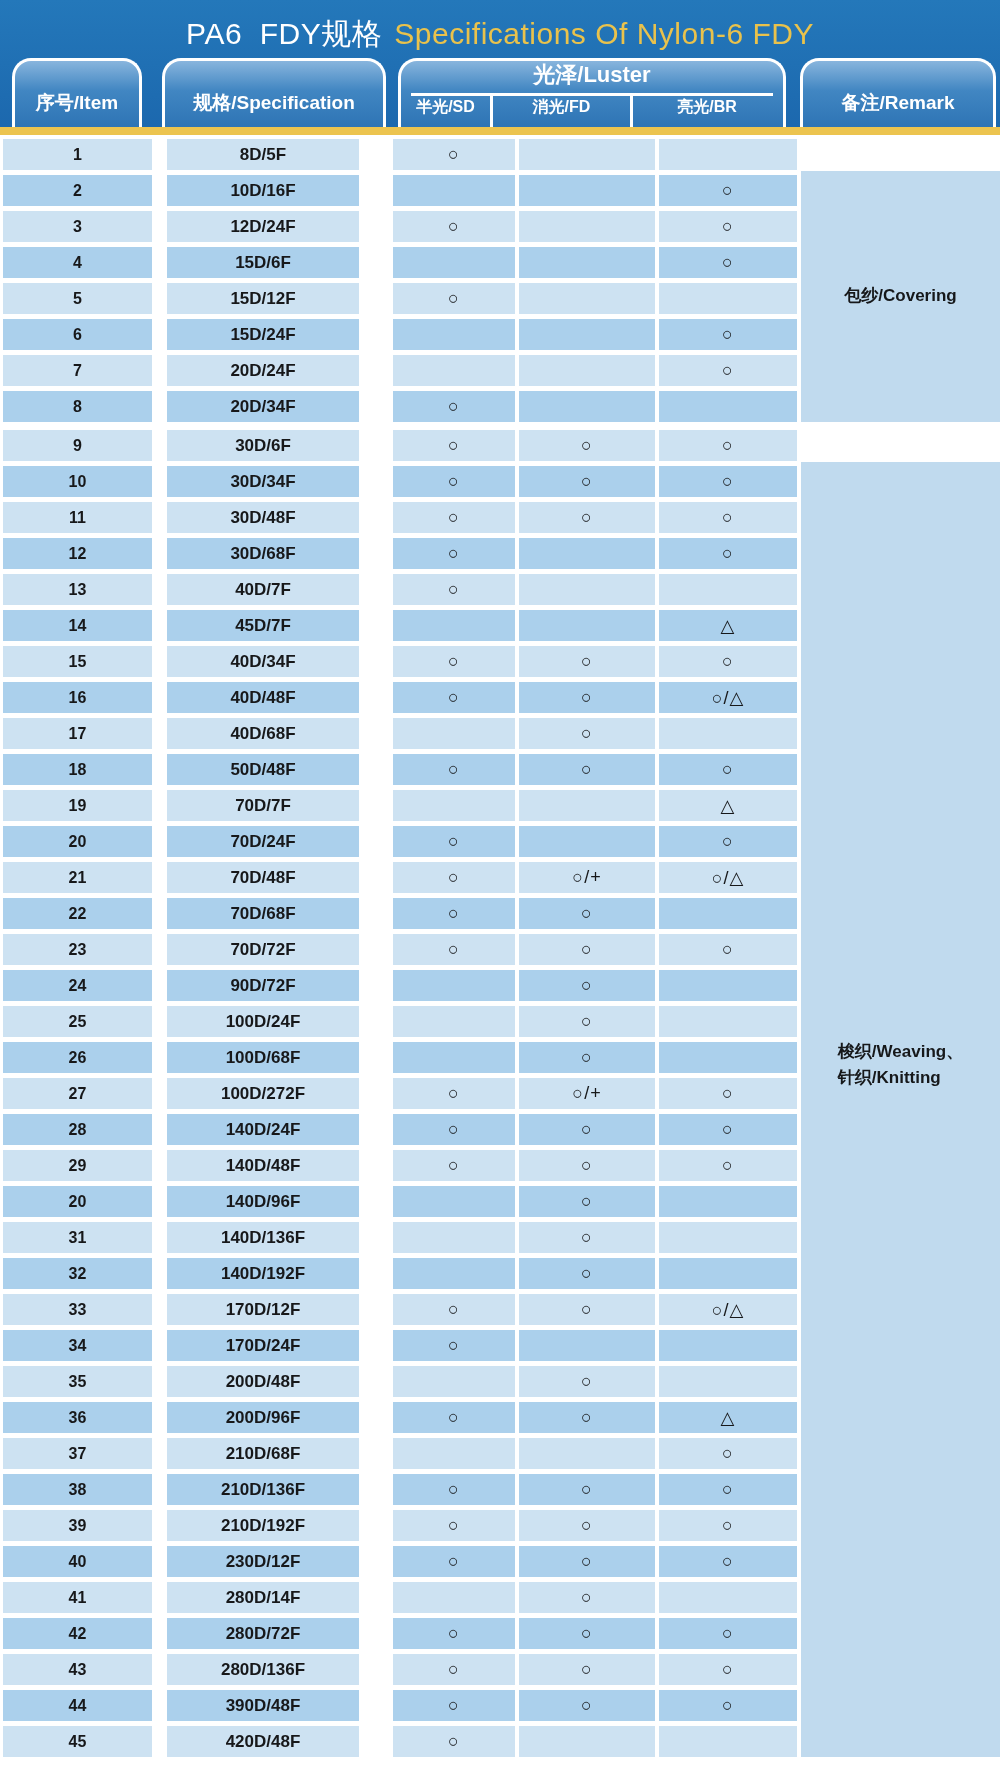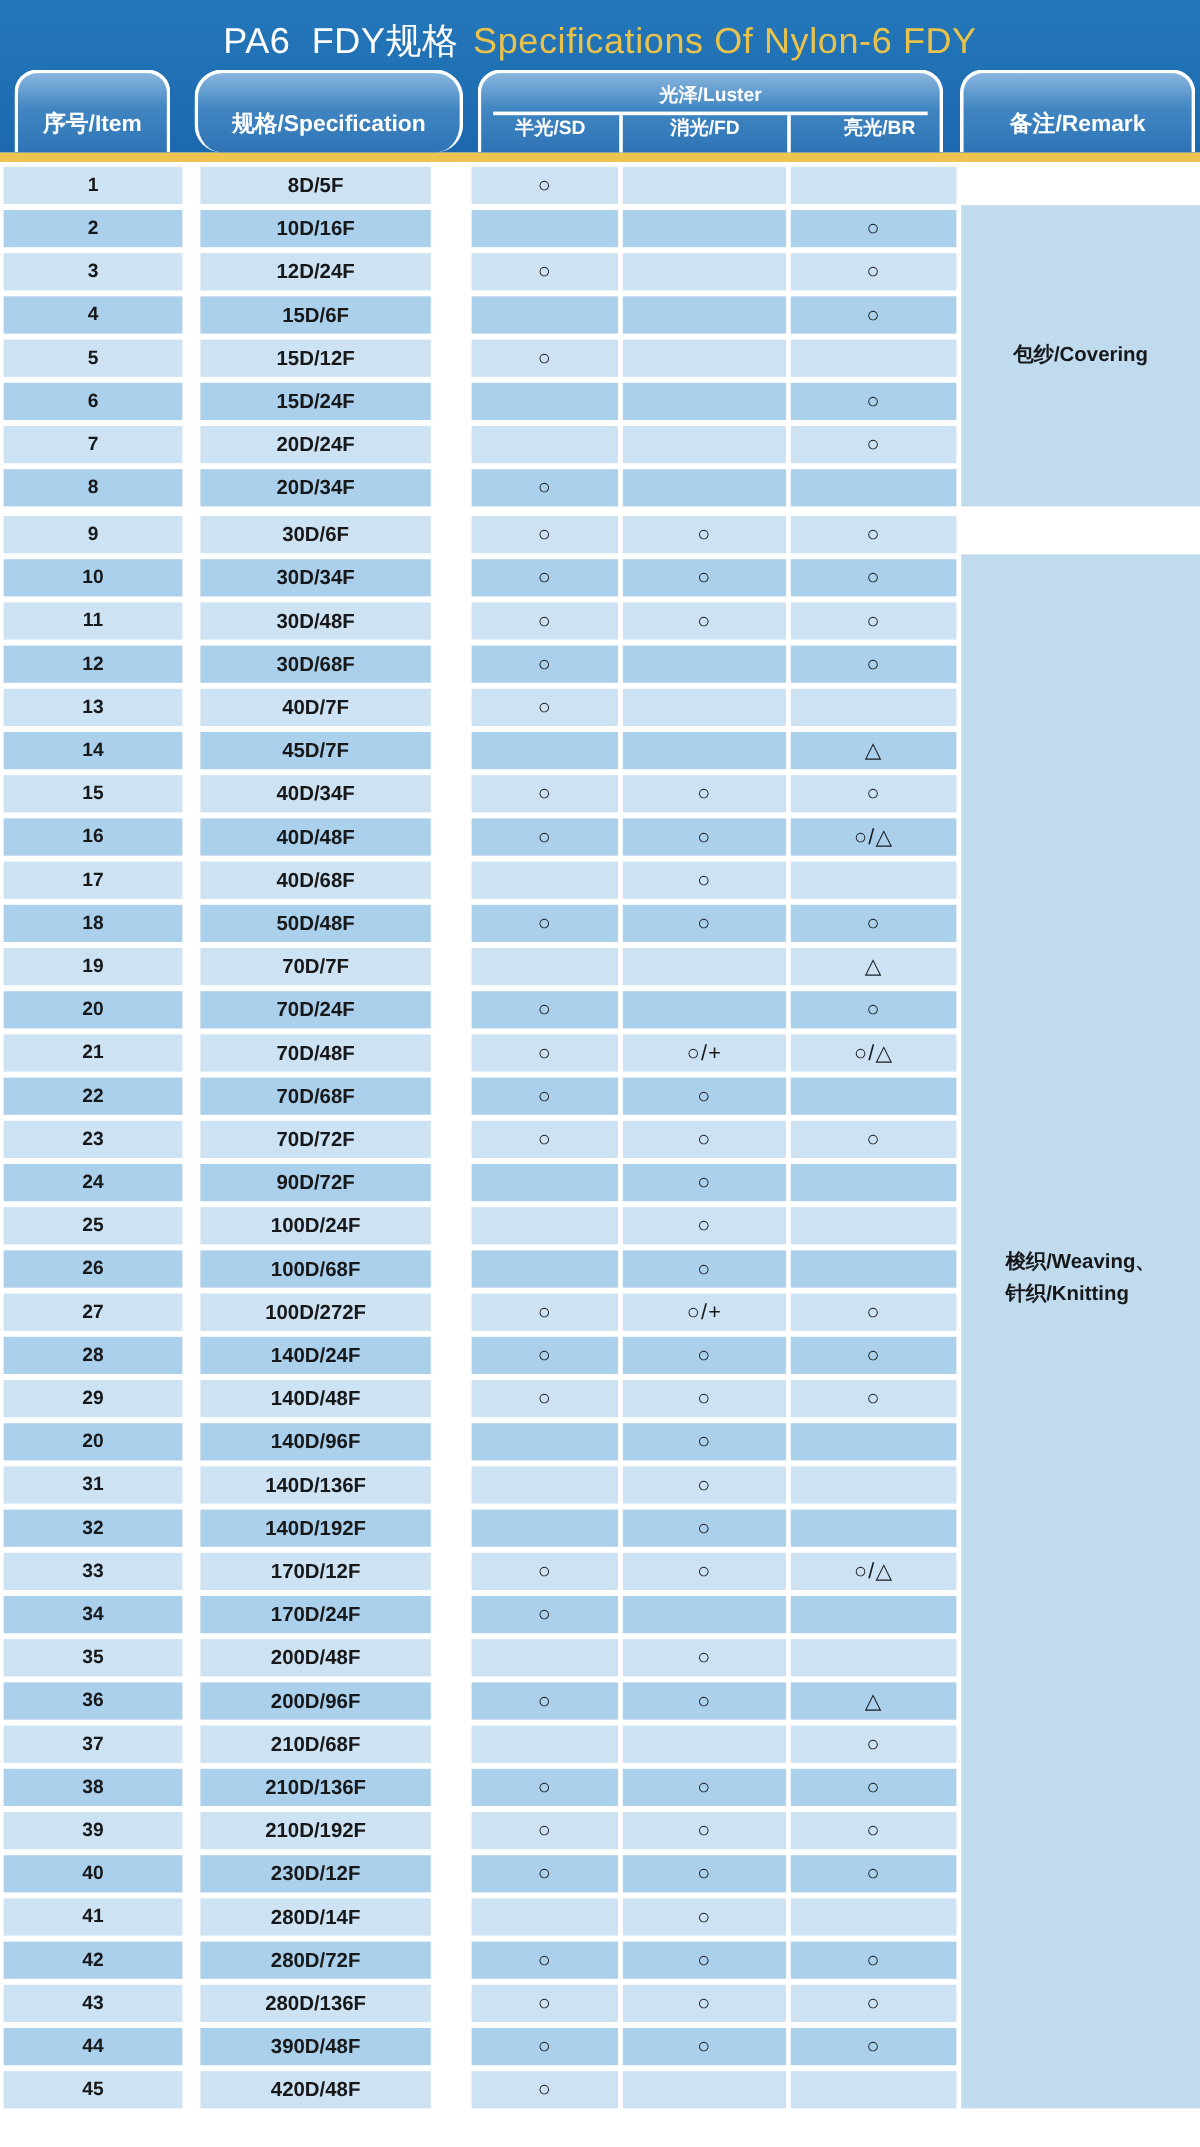--- a/index.html
+++ b/index.html
@@ -14,29 +14,29 @@
     font-size:30px;font-weight:400;color:#ffffff;white-space:pre;letter-spacing:.5px;
   }
   .title .en{color:#e9c24c;margin-left:12px;}
   .tab{
     position:absolute;bottom:0;height:69px;box-sizing:border-box;
     background:linear-gradient(180deg,#88b5dd 0%,#4186c2 45%,#2e74b5 100%);
     border:3px solid #ffffff;border-bottom:none;border-radius:19px 19px 0 0;
     color:#ffffff;font-weight:700;
   }
   .tab-item{left:12px;width:130px;}
-  .tab-spec{left:162px;width:224px;border-radius:23px;}
+  .tab-spec{left:162px;width:224px;}
   .tab-luster{left:398px;width:388px;}
   .tab-remark{left:800px;width:196px;}
   .tab-label{position:absolute;bottom:11px;left:0;right:0;text-align:center;font-size:19px;}
-  .luster-top{height:29px;display:flex;align-items:flex-end;justify-content:center;font-size:16px;padding-bottom:1px;}
+  .luster-top{height:29px;display:flex;align-items:flex-end;justify-content:center;font-size:22px;padding-bottom:1px;}
   .luster-rule{border-top:3px solid #ffffff;margin:2px 10px 0 10px;height:0;}
   .luster-sub{position:absolute;top:35px;bottom:0;left:0;right:0;display:flex;}
   .ls{box-sizing:border-box;display:flex;align-items:flex-end;justify-content:center;padding-bottom:9px;font-size:16px;}
-  .ls-sd{width:115px;}
+  .ls-sd{width:89px;}
   .ls-fd{width:140px;border-left:3px solid #ffffff;}
   .ls-br{width:108px;border-left:3px solid #ffffff;padding-left:43px;}
   
   .gold-bar{height:8px;background:#ecc44f;margin-bottom:4px;}
   
   .tbl{position:relative;}
   .grp{position:relative;margin-bottom:8px;}
   .grp:last-child{margin-bottom:0;}
   .row{position:relative;height:31px;margin-bottom:5px;}
   .row:last-child{margin-bottom:0;}

